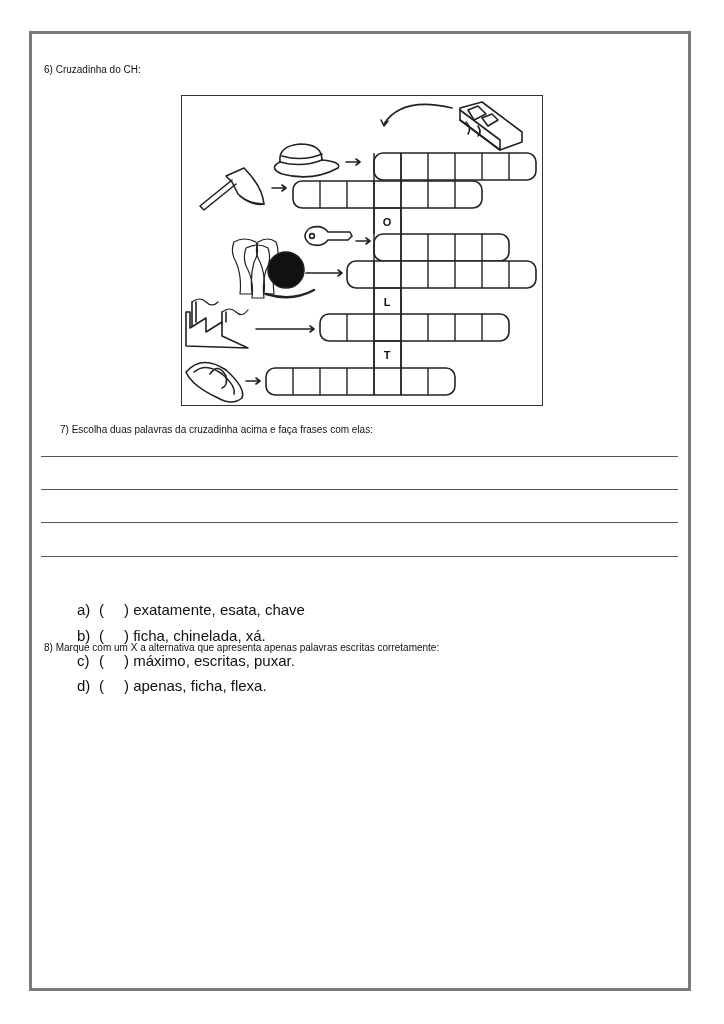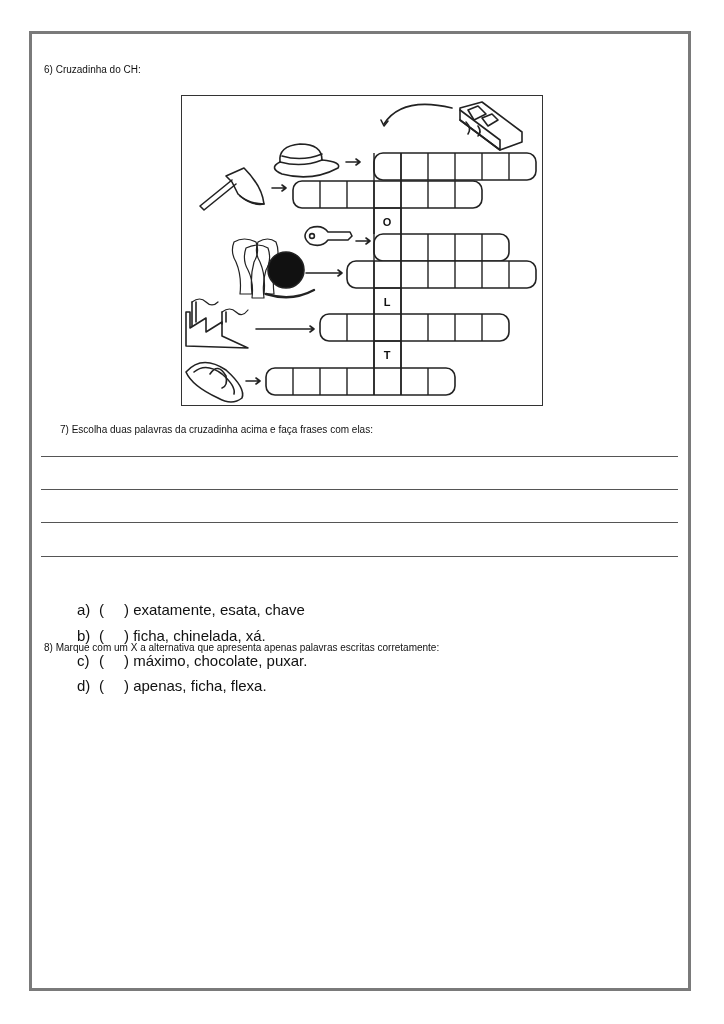--- a/index.html
+++ b/index.html
@@ -193,17 +193,17 @@
 <div class="answer-line" style="top:556px"></div>
 
 <div class="q-title" id="q8-title">8) Marque com um X a alternativa que apresenta apenas palavras escritas corretamente:</div>
 <div class="opt" style="top:601px">
   <span class="lbl">a)</span><span class="paren">(</span><span>) exatamente, esata, chave</span>
 </div>
 <div class="opt" style="top:627px">
   <span class="lbl">b)</span><span class="paren">(</span><span>) ficha, chinelada, xá.</span>
 </div>
 <div class="opt" style="top:652px">
-  <span class="lbl">c)</span><span class="paren">(</span><span>) máximo, chocolate, puxar.</span>
+  <span class="lbl">c)</span><span class="paren">(</span><span>) máximo, escritas, puxar.</span>
 </div>
 <div class="opt" style="top:677px">
   <span class="lbl">d)</span><span class="paren">(</span><span>) apenas, ficha, flexa.</span>
 </div>
 
 </body></html>

